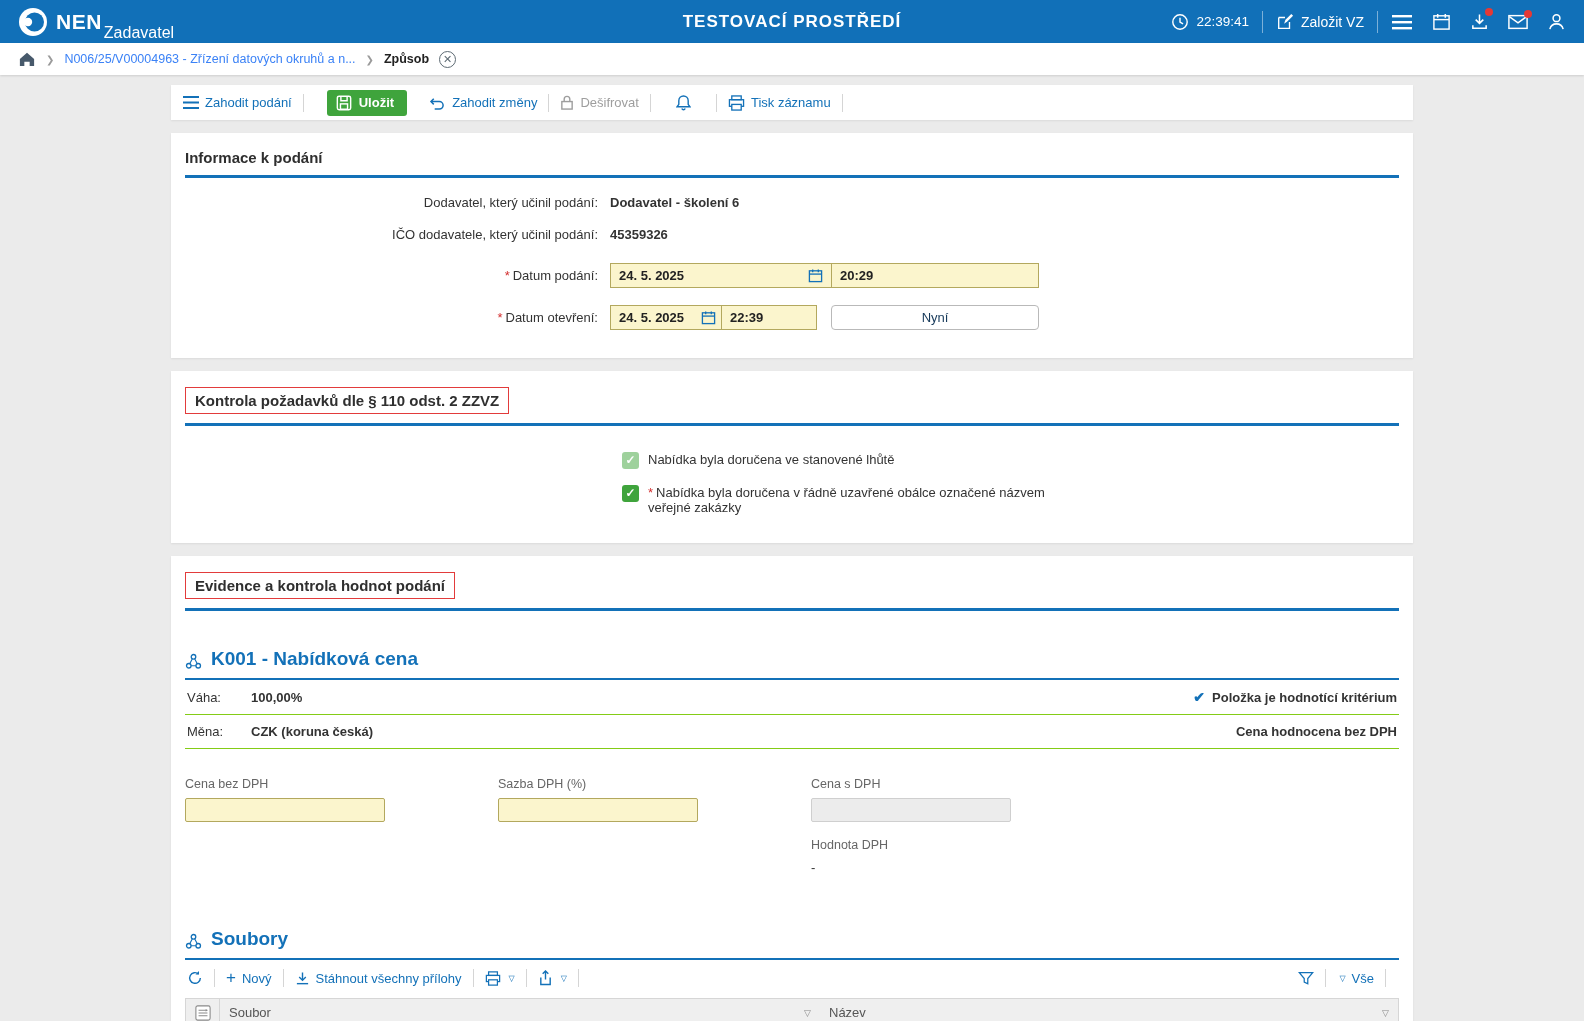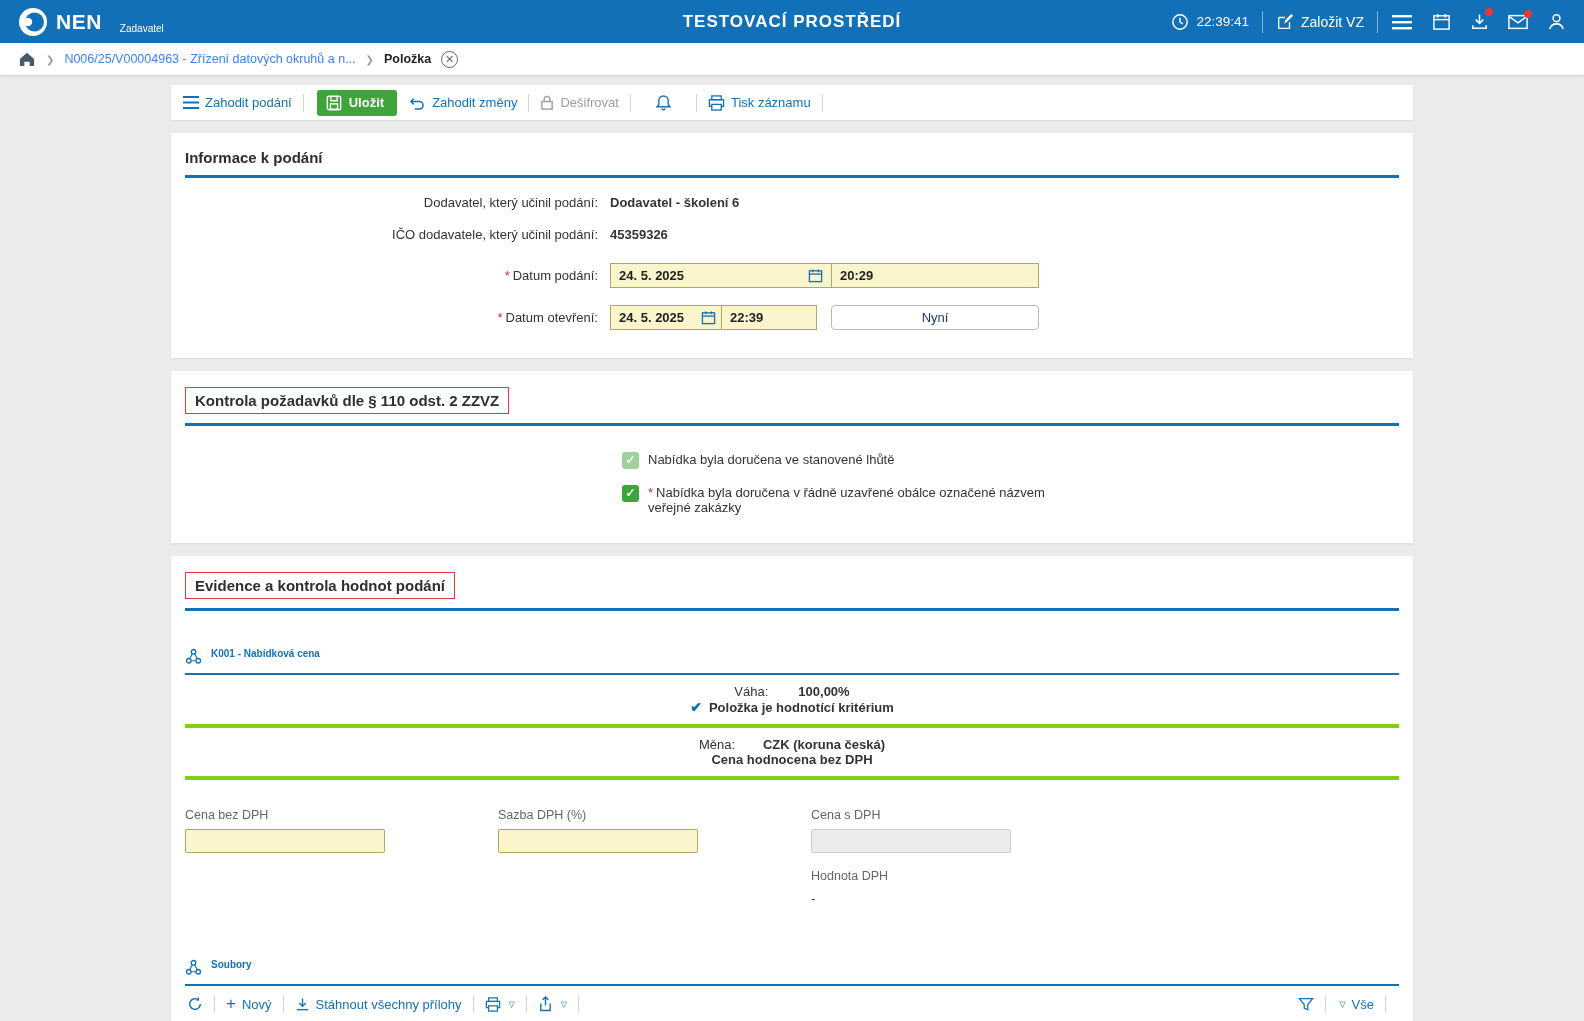--- a/index.html
+++ b/index.html
@@ -3,21 +3,21 @@
 <meta charset="utf-8">
 <style>
   * { box-sizing: border-box; }
   html,body { margin:0; padding:0; background:#ebebeb; font-family:"Liberation Sans", sans-serif; font-size:13px; color:#333; }
 
   
   .hdr { height:43px; background:#1170b8; display:flex; align-items:center; padding:0 18px; position:relative; color:#fff; }
   .hdr-left { display:flex; align-items:flex-end; gap:8px; }
   .logo-wrap { display:flex; align-items:center; gap:8px; }
   .logo-text { font-size:21px; font-weight:700; letter-spacing:.5px; line-height:1; }
-  .logo-sub { font-size:10px; margin-left:18px; position:relative; top:3px; }
+  .logo-sub { font-size:16px; margin-left:2px; position:relative; top:9px; }
   .hdr-title { position:absolute; left:0; right:0; text-align:center; font-size:17px; font-weight:700; letter-spacing:1px; pointer-events:none; }
   .hdr-right { margin-left:auto; display:flex; align-items:center; gap:13px; z-index:1; }
   .hsep { width:1px; height:22px; background:rgba(255,255,255,.45); }
   .hitem { display:flex; align-items:center; gap:7px; cursor:pointer; }
   .htime { font-size:13.5px; }
   .hbold { font-weight:400; font-size:14px; }
   .hicon { position:relative; display:flex; align-items:center; }
   .badge { position:absolute; top:-4px; right:-4px; width:8px; height:8px; background:#e53935; border-radius:50%; }
 
   
@@ -29,44 +29,44 @@
 
   
   .content { width:1242px; margin:10px auto 0; padding-bottom:14px; }
   .card { background:#fff; box-shadow:0 1px 2px rgba(0,0,0,.07); margin-bottom:13px; }
 
   
   .tbar { height:35px; display:flex; align-items:center; padding:0 12px; }
   .tlink { display:flex; align-items:center; gap:6px; color:#1371b8; cursor:pointer; white-space:nowrap; }
   .tlink.disabled { color:#9e9e9e; cursor:default; }
   .tsep { width:1px; height:18px; background:#d5d5d5; margin:0 11px; }
-  .btn-save { display:flex; align-items:center; gap:7px; background:#3fa43c; color:#fff; font-weight:700; padding:5px 13px 5px 9px; border-radius:3px; cursor:pointer; margin:0 2px; }
+  .btn-save { display:flex; align-items:center; gap:7px; background:#3fa43c; color:#fff; font-weight:700; padding:5px 13px 5px 9px; border-radius:3px; cursor:pointer; margin:0 12px; }
 
   
   .sec { padding:12px 14px 28px; }
   .sec-hd { border-bottom:3px solid #1371b8; padding:4px 0 9px; }
   .sec-title { font-size:15px; font-weight:700; color:#2f2f2f; }
   .red-box { display:inline-block; border:1px solid #e23b3b; padding:4px 9px; }
 
   .info-row { display:flex; align-items:center; margin-top:17px; }
   .ilabel { flex:0 0 425px; text-align:right; padding-right:12px; color:#333; }
   .ival { font-weight:700; }
   .req { color:#d32f2f; margin-right:3px; }
 
   .yfield { display:flex; align-items:center; background:#fbf5cd; border:1px solid #b3a85e; height:25px; padding:0 8px; font-weight:700; color:#222;gap:12px; }
   .yfield .grow { flex:1; }
   .btn-now { width:208px; height:25px; background:#fff; border:1px solid #b9b9b9; border-radius:4px; text-align:center; line-height:23px; color:#16395a; cursor:pointer; margin-left:14px; }
 
   .chk-row { display:flex; gap:9px; margin-left:437px; align-items:flex-start; }
   .chk { flex:0 0 17px; width:17px; height:17px; background:#3fa43c; border-radius:3px; color:#fff; font-size:12px; line-height:17px; text-align:center; font-weight:700; cursor:pointer; }
   .chk.dim { opacity:.5; }
 
-  .sub-hdr { display:flex; align-items:flex-start; gap:9px; color:#1371b8; font-size:10px; font-weight:700; padding:9px 0 8px; border-bottom:2px solid #1371b8; margin-top:28px; }
-
-  .kv-row { display:flex; justify-content:space-between; align-items:center; padding:9px 2px; border-bottom:4px solid #84cc16;flex-direction:column; }
+  .sub-hdr { display:flex; align-items:flex-end; gap:9px; color:#1371b8; font-size:19px; font-weight:700; padding:9px 0 8px; border-bottom:2px solid #1371b8; margin-top:28px; }
+
+  .kv-row { display:flex; justify-content:space-between; align-items:center; padding:9px 2px; border-bottom:1px solid #84cc16; }
   .kv-left { display:flex; align-items:center; }
   .kv-label { width:64px; }
   .kv-val { font-weight:700; }
   .kv-right { font-weight:700; display:flex; align-items:center; gap:7px; }
   .blue-check { color:#1371b8; font-weight:700; font-size:14px; }
 
   .form-grid { display:grid; grid-template-columns:repeat(4,1fr); column-gap:38px; margin-top:28px; }
   .f-label { color:#666; font-size:12.5px; margin-bottom:7px; }
   .f-input { width:200px; height:24px; background:#fbf5cd; border:1px solid #b3a85e; border-radius:2px; padding:0 7px; font:inherit; font-weight:700; }
   .f-input.gray { background:#ececec; border-color:#cfcfcf; }
@@ -165,21 +165,21 @@
 
 <div class="crumbbar">
   <span>
     <svg width="18" height="16" viewBox="0 0 20 18">
       <path d="M2 9L10 2l8 7v8h-5v-5H7v5H2z" fill="#47596b"></path>
     </svg>
   </span>
   <span class="crumb-sep">❯</span>
   <span class="crumb-text">N006/25/V00004963 - Zřízení datových okruhů a n...</span>
   <span class="crumb-sep">❯</span>
-  <span class="crumb-current">Položka</span>
+  <span class="crumb-current">Způsob</span>
   <span class="close-circ">✕</span>
 </div>
 
 <div class="content">
 
   <div class="card tbar">
     <span class="tlink">
       <svg width="16" height="13" viewBox="0 0 16 13">
         <rect y="0" width="16" height="2" fill="#1371b8"></rect>
           <rect y="5.5" width="16" height="2" fill="#1371b8"></rect>

